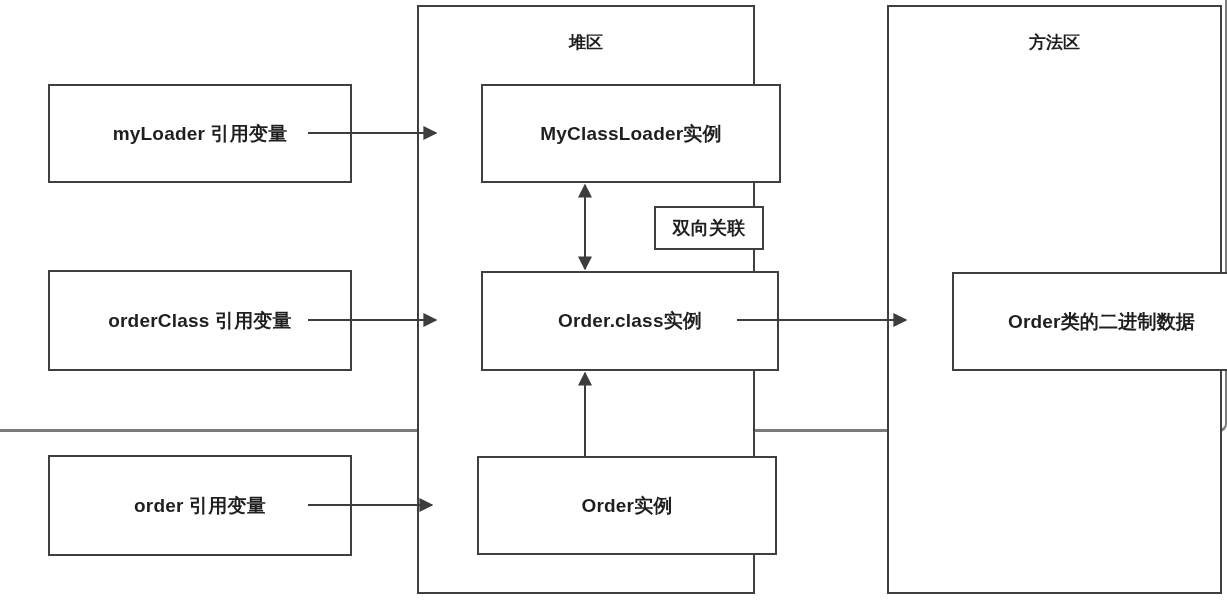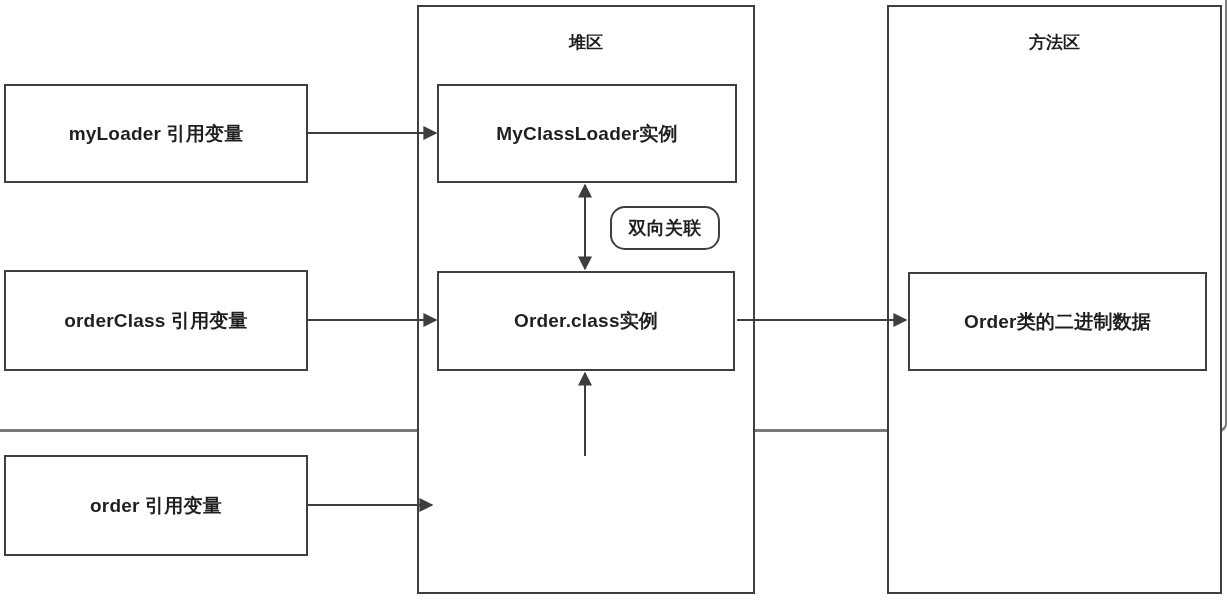--- a/index.html
+++ b/index.html
@@ -26,20 +26,21 @@
   }
   .node{
     position:absolute;
     display:flex;align-items:center;justify-content:center;
     border:2px solid var(--border);
     background:#fff;
     font-size:19px;
     font-weight:600;
     letter-spacing:.2px;
     text-align:center;
+    margin-left:44px;
   }
   .container-zone{
     position:absolute;
     border:2px solid var(--border);
     background:#fff;
   }
   .zone-title{
     position:absolute;
     top:24px;left:0;right:0;
     text-align:center;
@@ -52,21 +53,20 @@
   .box-order      {left:4px;  top:455px; width:304px; height:101px;}
   
   .zone-heap      {left:417px;top:5px;   width:338px; height:589px;}
   .box-mycl-inst  {left:437px;top:84px;  width:300px; height:99px;}
   .box-ordercls-i {left:437px;top:271px; width:298px; height:100px;}
   .box-order-inst {left:433px;top:456px; width:300px; height:99px;}
   
   .box-bidir{
     left:610px;top:206px;width:110px;height:44px;
     font-size:18px;
-    border-radius:15px;
   }
   
   .zone-method    {left:887px;top:5px;   width:335px; height:589px;padding-left:48px;}
   .box-binary     {left:908px;top:272px; width:299px; height:99px;}
 
   .edges{
     position:absolute;left:0;top:0;width:1227px;height:602px;
     pointer-events:none;
   }
   .edges line{stroke:var(--line);stroke-width:2;}
@@ -82,20 +82,21 @@
   <div class="container-zone zone-method">
     <div class="zone-title">方法区</div>
   </div>
 
   <div class="node box-myloader">myLoader 引用变量</div>
   <div class="node box-orderclass">orderClass 引用变量</div>
   <div class="node box-order">order 引用变量</div>
 
   <div class="node box-ordercls-i">Order.class实例</div>
   <div class="node box-mycl-inst">MyClassLoader实例</div>
+  <div class="node box-order-inst">Order实例</div>
 
   <div class="node box-binary">Order类的二进制数据</div>
 
   <div class="node box-bidir">双向关联</div>
 
   <svg class="edges" width="1227" height="602" viewBox="0 0 1227 602" xmlns="http://www.w3.org/2000/svg">
     <defs>
       <marker id="arr" viewBox="0 0 10 10" refX="9" refY="5" markerWidth="7" markerHeight="7" orient="auto-start-reverse">
         <path d="M0,0 L10,5 L0,10 z" fill="#3d3d3d"></path>
       </marker>

